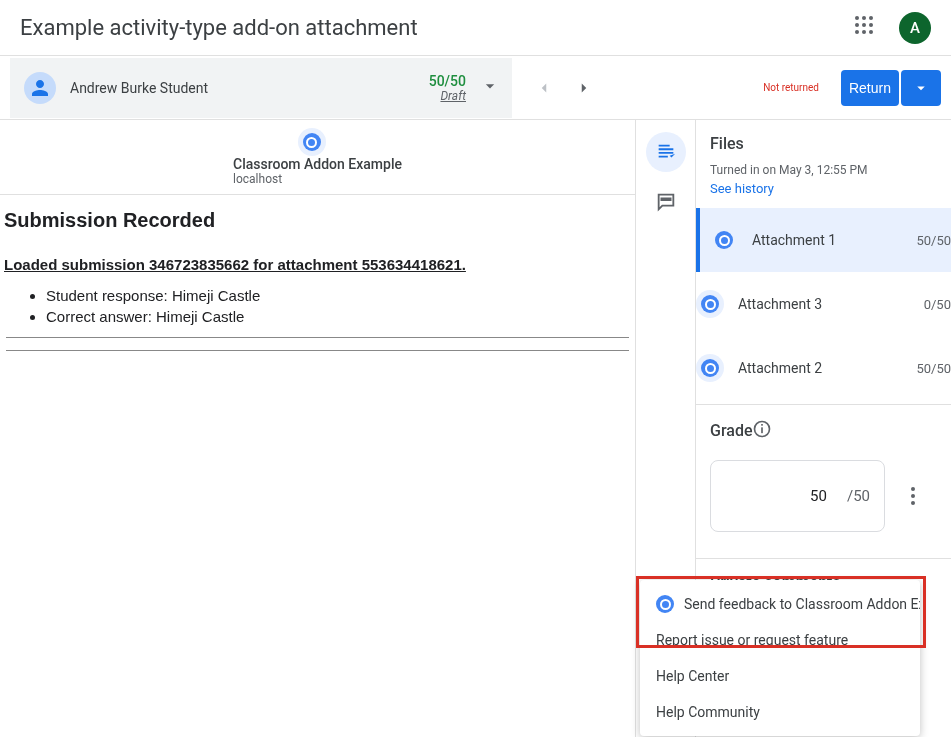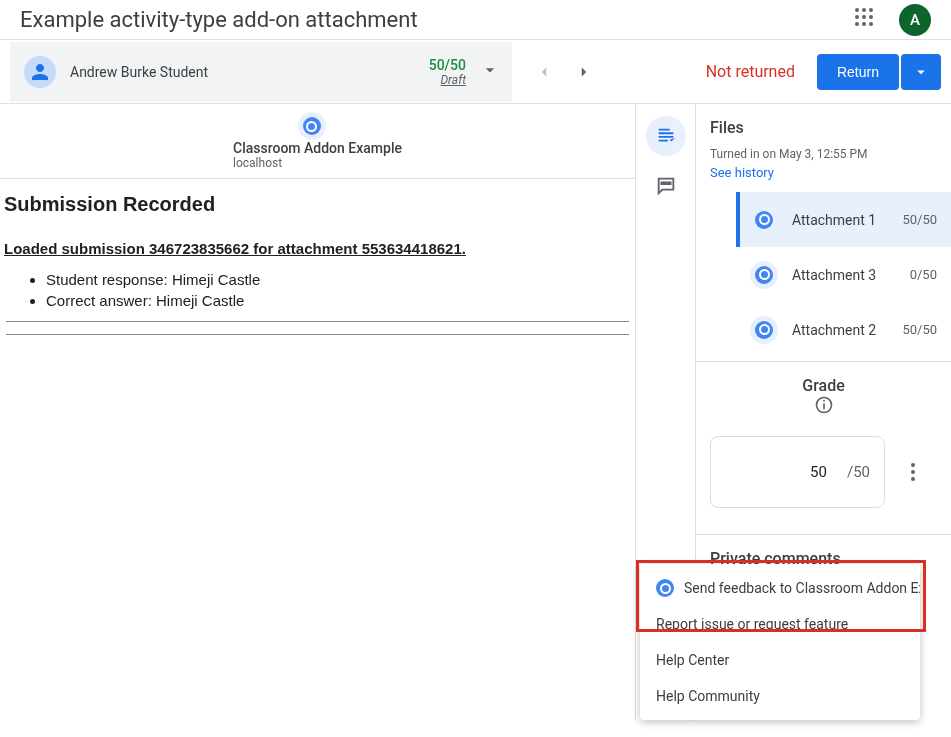--- a/index.html
+++ b/index.html
@@ -7,21 +7,21 @@
     width: 951px; height: 737px;
     font-family: "Google Sans", Roboto, Arial, sans-serif;
     color: #202124;
     background: #fff;
     overflow: hidden;
     font-size: 14px;
   }
 
   
   .header {
-    height: 40px;
+    height: 56px;
     display: flex;
     align-items: center;
     padding: 0 20px;
     border-bottom: 1px solid #e0e0e0;
   }
   .header-title {
     font-size: 22px;
     color: #3c4043;
   }
   .header-spacer { flex: 1; }
@@ -100,29 +100,29 @@
     cursor: pointer;
     border-radius: 50%;
   }
   .nav-arrow svg { width: 18px; height: 18px; fill: #5f6368; }
   .nav-arrow.disabled svg { fill: #bdc1c6; }
 
   .toolbar-spacer { flex: 1; }
   .not-returned {
     color: #d93025;
     margin-right: 22px;
-    font-size: 16px;
+    font-size: 10px;
   }
   .return-btn {
     height: 36px;
     background: #1a73e8;
     color: #fff;
     border: none;
     border-radius: 4px;
-    padding: 0 20px;
+    padding: 0 8px;
     font-size: 14px;
     font-weight: 500;
     cursor: pointer;
     margin-right: 2px;
   }
   .return-dropdown {
     height: 36px; width: 40px;
     background: #1a73e8;
     border: none;
     border-radius: 4px;
@@ -239,26 +239,25 @@
   }
   .files-section { padding: 14px 14px 6px 14px; }
   .files-title { font-size: 16px; font-weight: 500; margin-bottom: 10px; color:#3c4043;}
   .files-meta { font-size: 12px; color: #5f6368; margin-bottom: 4px; }
   .see-history { font-size: 13px; color: #1a73e8; cursor: pointer; }
 
   .attachments { margin-top: 6px; }
   .att-row {
     display: flex;
     align-items: center;
-    height: 55px;
-    padding: 0 14px;
+    height: 64px;
+    padding: 0 0;
     cursor: pointer;
     font-size: 14px;
     color: #3c4043;
-    margin-left: 40px;
   }
   .att-row.selected {
     background: #e8f0fe;
     border-left: 4px solid #1a73e8;
     padding-left: 10px;
   }
   .att-icon {
     width: 28px; height: 28px;
     border-radius: 50%;
     background: #e8f0fe;
@@ -267,21 +266,20 @@
   }
   .att-name { flex: 1; }
   .att-score { color: #5f6368; font-size: 13px; }
 
   .section-divider { border-top: 1px solid #e0e0e0; margin-top: 4px; }
 
   .grade-section { padding: 14px 14px 6px 14px; }
   .grade-header {
     display: flex; align-items: center; justify-content: flex-start;
     margin-bottom: 18px;
-    flex-direction: column;
   }
   .grade-title { font-size: 16px; font-weight: 500; color:#3c4043;}
   .info-icon svg { width: 20px; height: 20px; fill: #5f6368; cursor: pointer; }
   .grade-row { display: flex; align-items: center; gap: 16px; }
   .grade-input {
     width: 175px; height: 72px;
     border: 1px solid #dadce0;
     border-radius: 8px;
     display: flex; align-items: center; justify-content: flex-end;
     padding: 0 14px;

